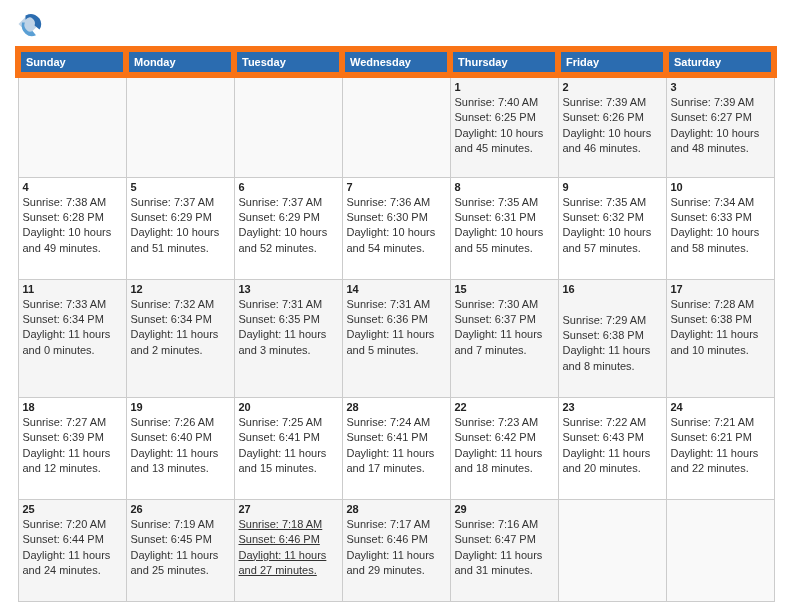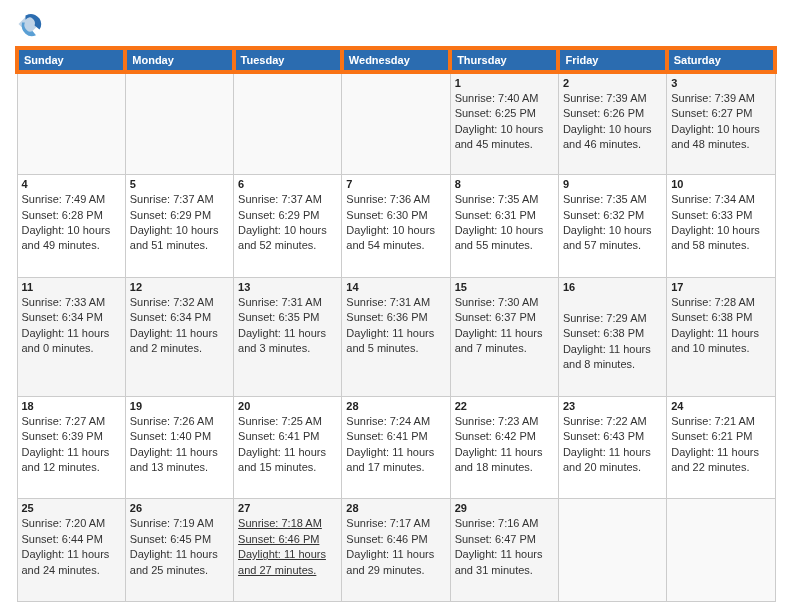--- a/index.html
+++ b/index.html
@@ -65,21 +65,21 @@
       width: 100%;
       table-layout: fixed;
     }
     .calendar th {
       background: #2b6cb0;
       color: #fff;
       font-size: 11px;
       font-weight: bold;
       padding: 4px 5px;
       text-align: left;
-      border: 4px solid #f97316;
+      border: 6px solid #f97316;
     }
     .calendar td {
       border: 1px solid #ccc;
       vertical-align: top;
       padding: 3px 4px;
       font-size: 9.5px;
       color: #333;
       background: #fff;
       height: 85px;
     }
@@ -163,21 +163,21 @@
             <span class="day-num">3</span>
             <div class="day-info" style="white-space: pre-line;">Sunrise: 7:39 AM
 Sunset: 6:27 PM
 Daylight: 10 hours
 and 48 minutes.</div>
           </td>
         </tr>
         <tr>
           <td>
             <span class="day-num">4</span>
-            <div class="day-info" style="white-space: pre-line;">Sunrise: 7:49 AM
+            <div class="day-info" style="white-space: pre-line;">Sunrise: 7:38 AM
 Sunset: 6:28 PM
 Daylight: 10 hours
 and 49 minutes.</div>
           </td>
           <td>
             <span class="day-num">5</span>
             <div class="day-info" style="white-space: pre-line;">Sunrise: 7:37 AM
 Sunset: 6:29 PM
 Daylight: 10 hours
 and 51 minutes.</div>
@@ -273,21 +273,21 @@
           <td>
             <span class="day-num">18</span>
             <div class="day-info" style="white-space: pre-line;">Sunrise: 7:27 AM
 Sunset: 6:39 PM
 Daylight: 11 hours
 and 12 minutes.</div>
           </td>
           <td>
             <span class="day-num">19</span>
             <div class="day-info" style="white-space: pre-line;">Sunrise: 7:26 AM
-Sunset: 1:40 PM
+Sunset: 6:40 PM
 Daylight: 11 hours
 and 13 minutes.</div>
           </td>
           <td>
             <span class="day-num">20</span>
             <div class="day-info" style="white-space: pre-line;">Sunrise: 7:25 AM
 Sunset: 6:41 PM
 Daylight: 11 hours
 and 15 minutes.</div>
           </td>

